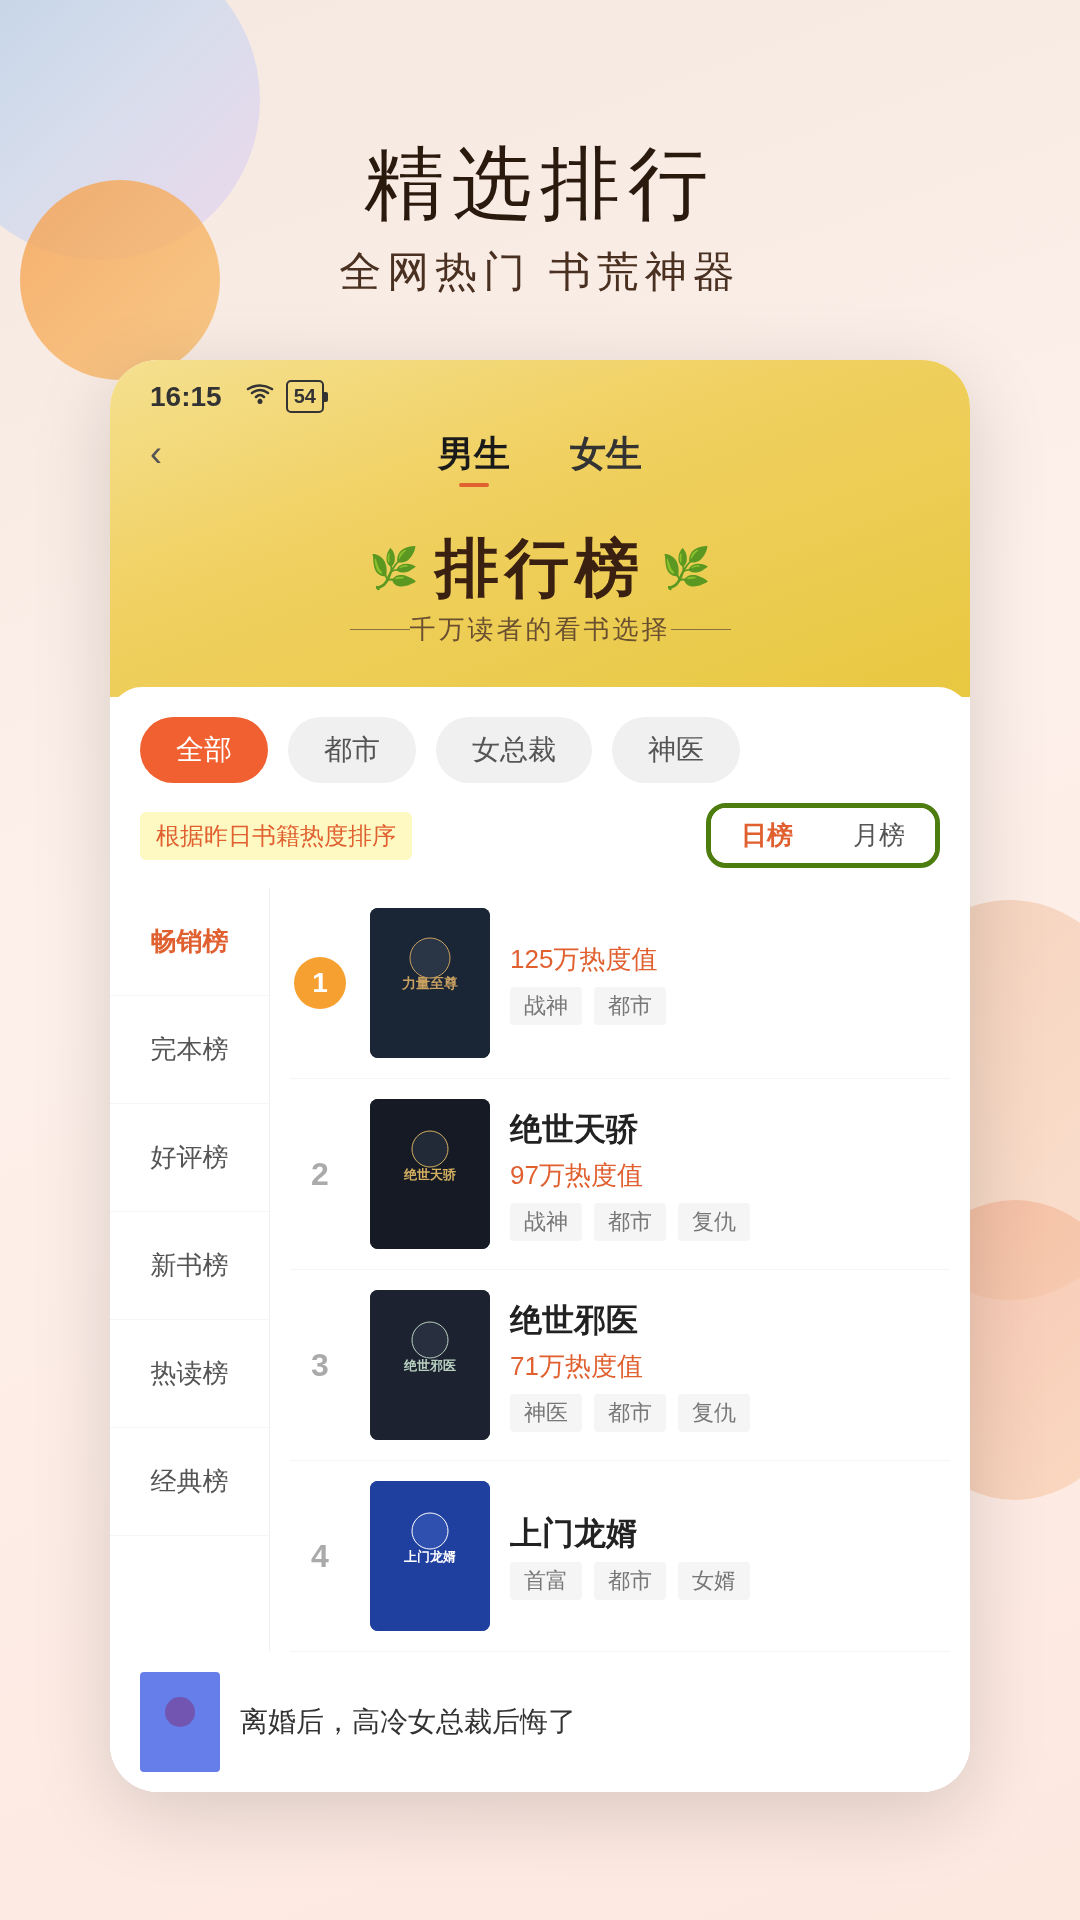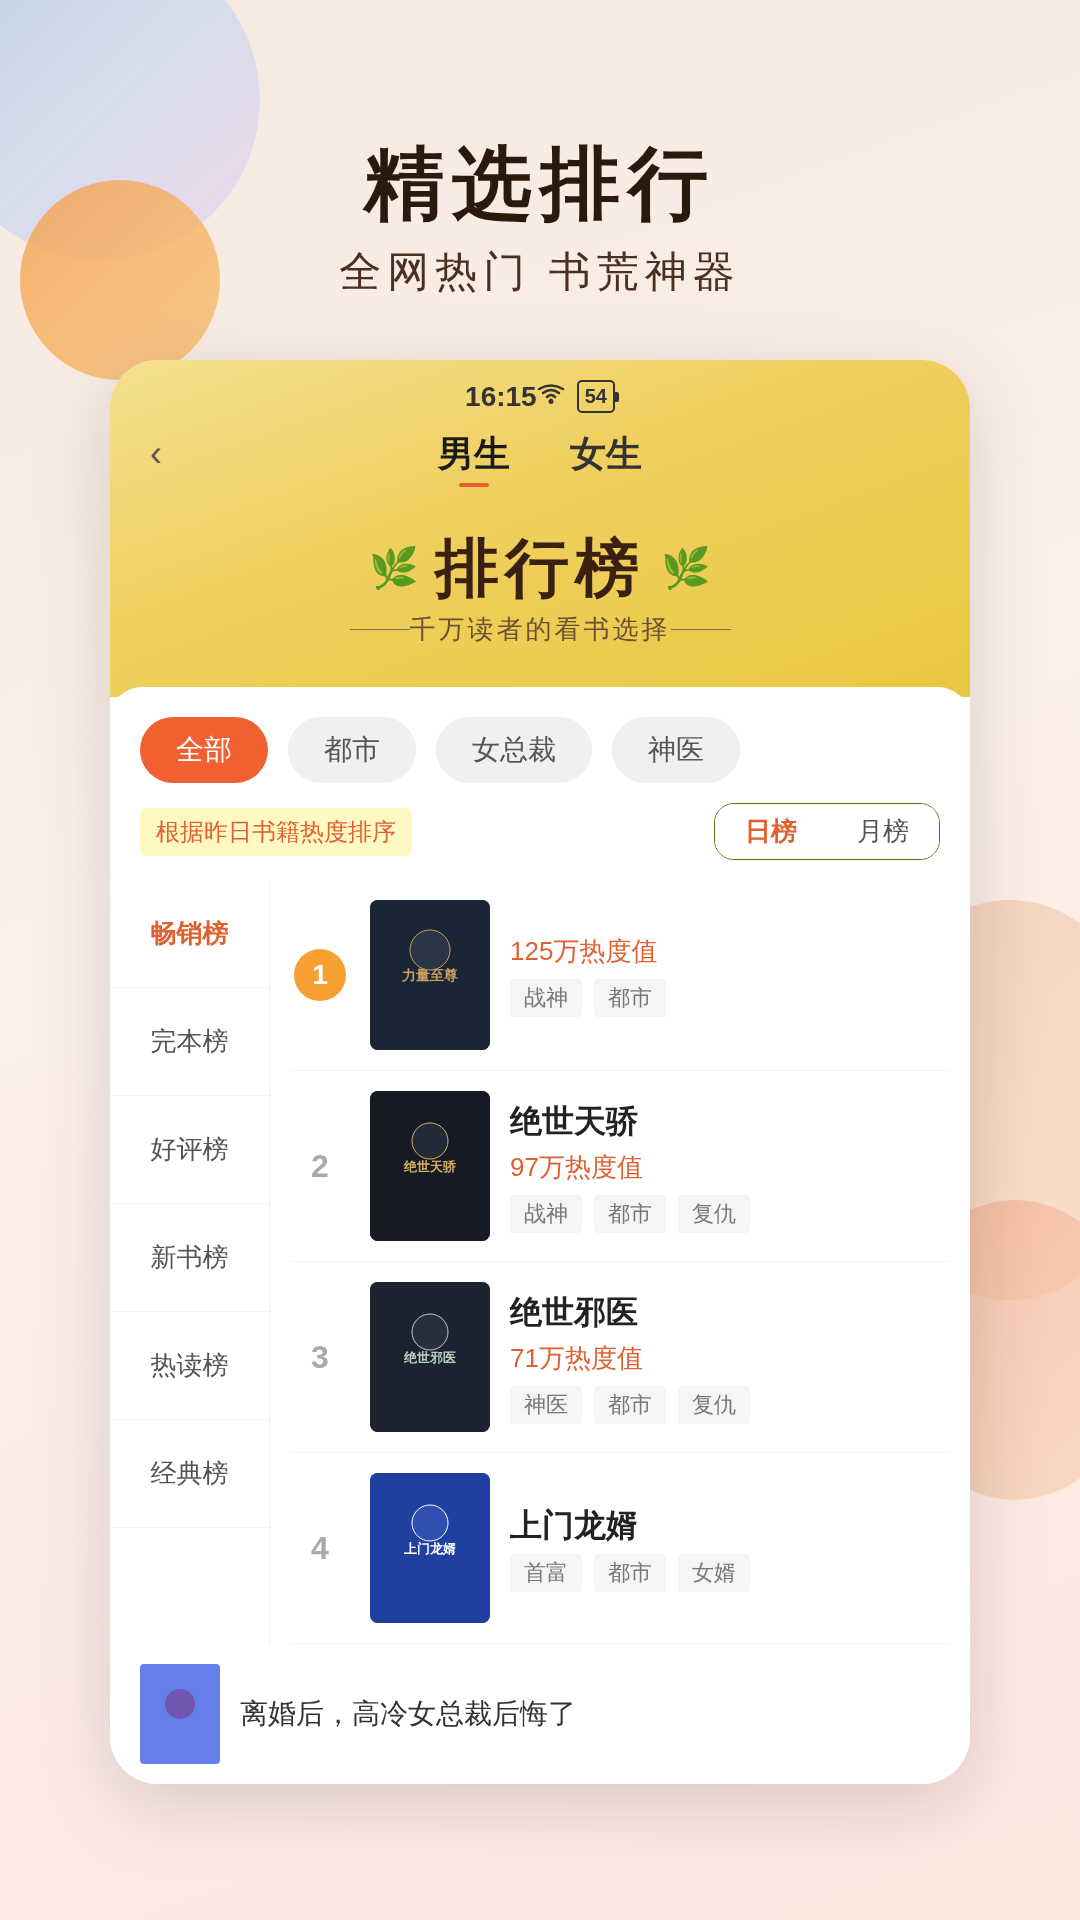--- a/index.html
+++ b/index.html
@@ -57,21 +57,21 @@
     
     .page-header {
       position: relative;
       z-index: 10;
       text-align: center;
       padding-top: 140px;
       padding-bottom: 60px;
     }
     .page-title-main {
       font-size: 80px;
-      font-weight: 700;
+      font-weight: 400;
       color: #2a1a0e;
       letter-spacing: 8px;
       line-height: 1.1;
     }
     .page-title-sub {
       font-size: 42px;
       font-weight: 400;
       color: #4a3020;
       margin-top: 16px;
       letter-spacing: 6px;
@@ -89,23 +89,24 @@
       overflow: hidden;
     }
 
     
     .phone-top-section {
       background: linear-gradient(160deg, #f5e090 0%, #f0d060 40%, #e8c840 100%);
       padding: 0 0 40px 0;
     }
     .status-bar {
       display: flex;
-      justify-content: center;
+      justify-content: flex-start;
       align-items: center;
       padding: 20px 40px 10px 40px;
+      gap: 24px;
     }
     .status-time {
       font-size: 28px;
       font-weight: 600;
       color: #333;
     }
     .status-icons {
       display: flex;
       align-items: center;
       gap: 12px;
@@ -256,21 +257,21 @@
     .sort-label {
       font-size: 24px;
       color: #e06030;
       background: #fef9c3;
       padding: 8px 16px;
       border-radius: 6px;
     }
     .sort-tabs {
       display: flex;
       gap: 0;
-      border: 1px solid #4d7c0f;
+      border: 5px solid #4d7c0f;
       border-radius: 20px;
       overflow: hidden;
     }
     .sort-tab {
       padding: 10px 30px;
       font-size: 26px;
       cursor: pointer;
       background: #fff;
       color: #555;
     }

